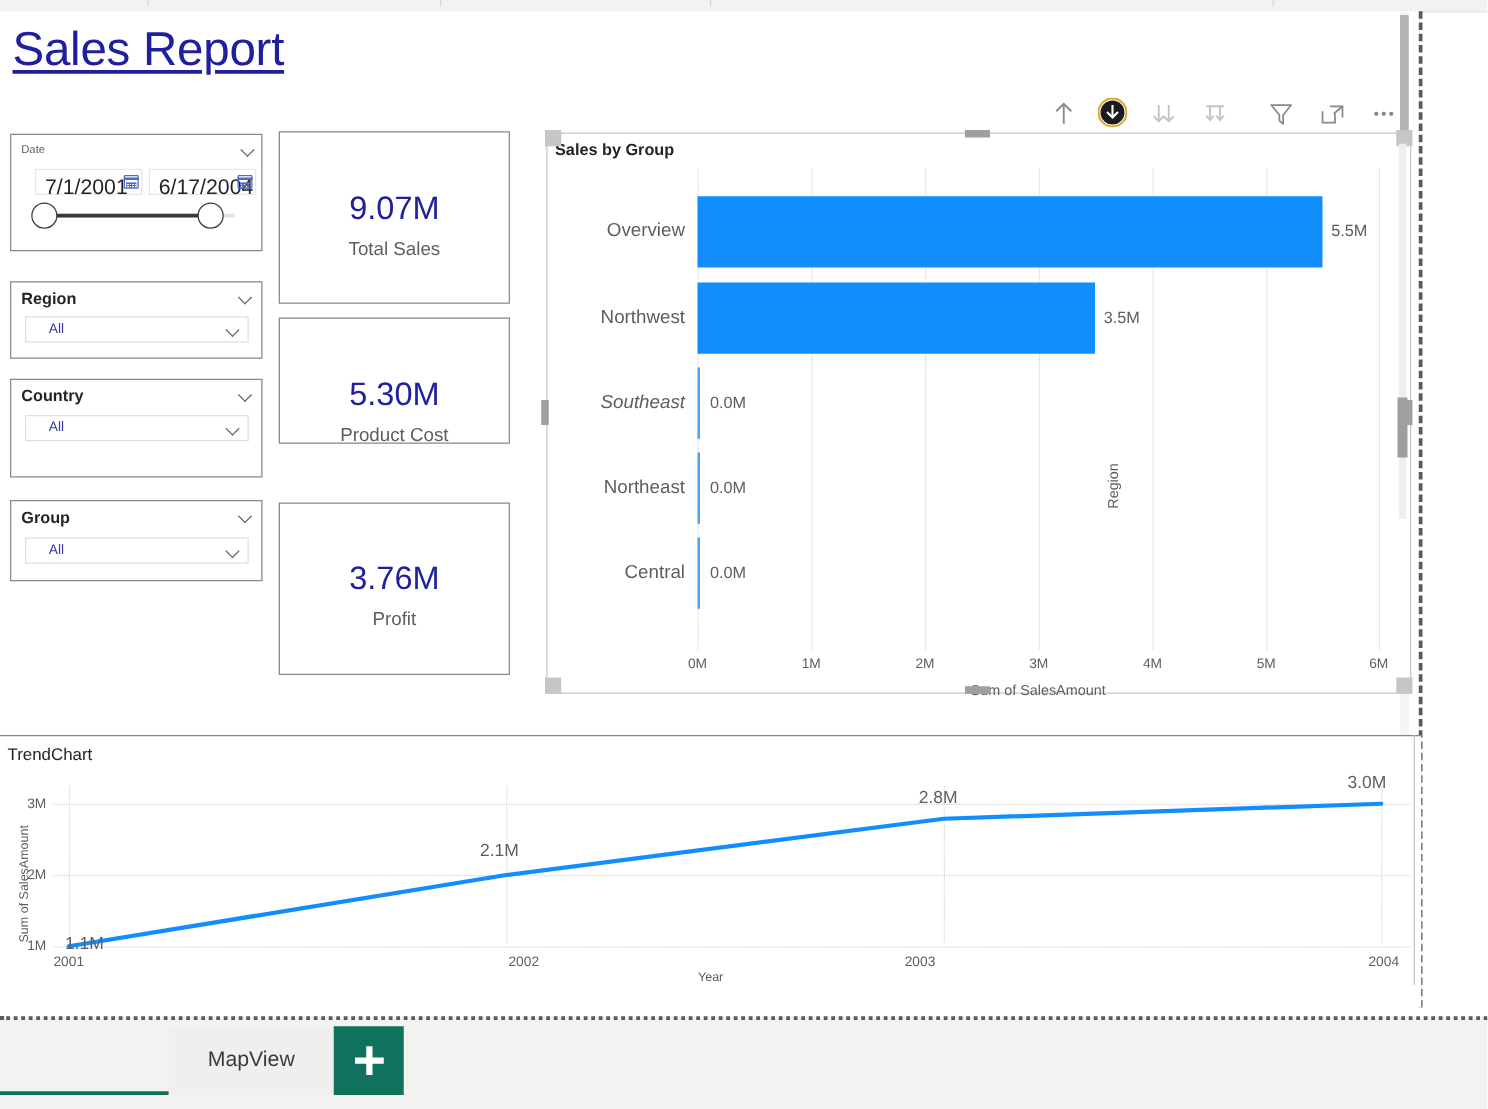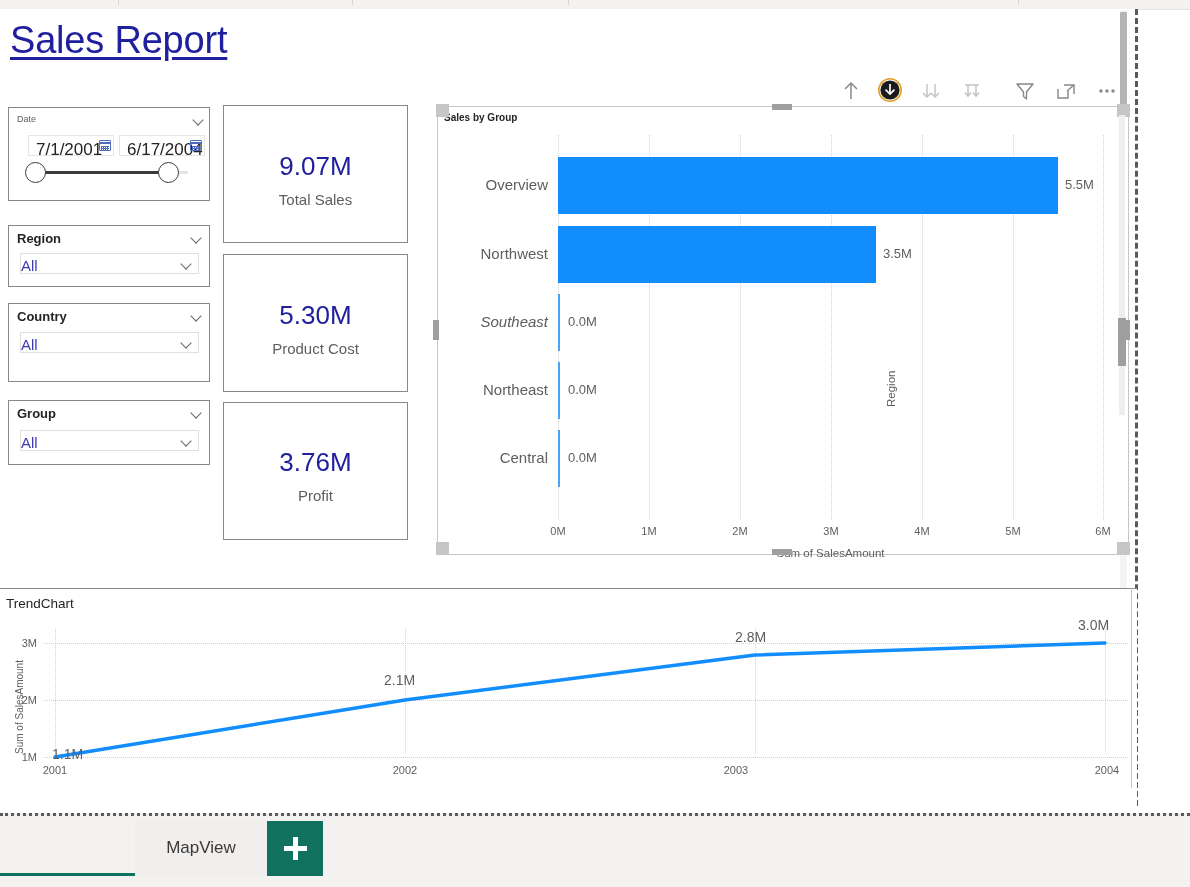--- a/index.html
+++ b/index.html
@@ -27,21 +27,21 @@
     letter-spacing:-.2px;white-space:nowrap;
   }
 
   
   .slicer{position:absolute;background:#fff;border:1px solid #8a8886;box-sizing:border-box;}
   .slicer .hdr{position:absolute;left:8px;top:5px;font-size:13px;color:#252423;font-weight:bold;}
   .slicer .hdr.small{font-size:9px;font-weight:normal;color:#605e5c;top:6px;}
   .chev{position:absolute;width:11px;height:11px;}
   .chev::before{content:"";position:absolute;left:0;top:1px;width:7px;height:7px;border-right:1.4px solid #666;border-bottom:1.4px solid #666;transform:rotate(45deg);}
   .combo{position:absolute;border:1px solid #e1dfdd;background:#fff;box-sizing:border-box;}
-  .combo .val{position:absolute;left:0;top:3px;font-size:15px;color:#3a3ab0;}
+  .combo .val{position:absolute;left:18px;top:3px;font-size:11px;color:#3a3ab0;}
   .dateinput{position:absolute;border:1px solid #e8e6e4;background:#fff;box-sizing:border-box;}
   .dateinput .txt{position:absolute;left:7px;top:4px;font-size:17px;color:#252423;}
   .cal-ico{position:absolute;width:12px;height:11px;border:1.2px solid #4f6bbf;box-sizing:border-box;border-radius:1px;}
   .cal-ico::before{content:"";position:absolute;left:-1px;top:1px;width:12px;height:2px;background:#4f6bbf;}
   .cal-ico::after{content:"";position:absolute;left:1px;top:5px;width:8px;height:4px;
     background:repeating-linear-gradient(to right,#4f6bbf 0 1px,transparent 1px 2px),
                repeating-linear-gradient(to bottom,#4f6bbf 0 1px,transparent 1px 2px);}
   
   #slider-track-bg{position:absolute;left:36px;top:171px;width:152px;height:3px;background:#e6e4e2;border-radius:2px;}
   #slider-track-on{position:absolute;left:36px;top:171px;width:133px;height:3px;background:#3b3a39;border-radius:2px;}
@@ -52,21 +52,21 @@
   .kpi .v{position:absolute;left:0;width:100%;text-align:center;font-size:26px;color:#20209e;}
   .kpi .l{position:absolute;left:0;width:100%;text-align:center;font-size:15px;color:#605e5c;}
 
   
   #visual-toolbar{position:absolute;left:830px;top:76px;width:300px;height:32px;}
   .tb-btn{position:absolute;top:0;width:30px;height:30px;cursor:pointer;}
   .tb-btn svg{position:absolute;left:4px;top:4px;}
 
   
   #bar-visual{position:absolute;left:437px;top:106px;width:692px;height:449px;background:#fff;border:1px solid #c8c6c4;box-sizing:border-box;}
-  #bar-title{position:absolute;left:6px;top:5px;font-size:10px;font-weight:bold;color:#252423;}
+  #bar-title{position:absolute;left:6px;top:5px;font-size:13px;font-weight:bold;color:#252423;}
   .sel-handle{position:absolute;width:13px;height:13px;background:#c8c6c4;}
   .sel-edge{position:absolute;background:#a19f9d;}
   #bar-plot{position:absolute;left:120px;top:28px;width:545px;height:385px;}
   .vgrid{position:absolute;top:0;width:0;height:385px;border-left:1px dotted #d6d4d2;}
   .barrow{position:absolute;left:0;}
   .bar{position:absolute;left:0;background:#118DFE;}
   .bar.zero{width:2px;background:#4aa3f5;}
   .barlbl{position:absolute;font-size:13px;color:#605e5c;white-space:nowrap;}
   .catlbl{position:absolute;right:0;font-size:15px;color:#605e5c;text-align:right;white-space:nowrap;}
   .xtick{position:absolute;font-size:11px;color:#605e5c;text-align:center;}
@@ -162,21 +162,21 @@
   <div class="combo" style="left:11px;top:29px;width:179px;height:21px;">
     <div class="val">All</div>
     <div class="chev" style="left:161px;top:5px;"></div>
   </div>
 </div>
 
 <div class="kpi" style="left:223px;top:105px;width:185px;height:138px;">
   <div class="v" style="top:45px;">9.07M</div>
   <div class="l" style="top:85px;">Total Sales</div>
 </div>
-<div class="kpi" style="left:223px;top:254px;width:185px;height:138px;">
+<div class="kpi" style="left:223px;top:254px;width:185px;height:101px;">
   <div class="v" style="top:45px;">5.30M</div>
   <div class="l" style="top:85px;">Product Cost</div>
 </div>
 <div class="kpi" style="left:223px;top:402px;width:185px;height:138px;">
   <div class="v" style="top:44px;">3.76M</div>
   <div class="l" style="top:84px;">Profit</div>
 </div>
 
 <div id="visual-toolbar">
 
@@ -323,31 +323,32 @@
 
     <svg width="1085" height="135" viewBox="0 0 1085 135" style="position:absolute;left:0;top:0;">
       <polyline points="12,128 362,71 712,26 1062,14" fill="none" stroke="#118DFE" stroke-width="3.4" stroke-linejoin="round" stroke-linecap="round"></polyline>
     </svg>
 
     <div class="ytick" style="top:8px;left:-36px;width:30px;">3M</div>
     <div class="ytick" style="top:65px;left:-36px;width:30px;">2M</div>
     <div class="ytick" style="top:122px;left:-36px;width:30px;">1M</div>
 
     <div class="txtick" style="left:-8px;top:135px;width:40px;">2001</div>
-    <div class="txtick" style="left:342px;top:135px;width:40px;">2002</div>
+    <div class="txtick" style="left:356px;top:135px;width:40px;">2002</div>
     <div class="txtick" style="left:673px;top:135px;width:40px;">2003</div>
     <div class="txtick" style="left:1044px;top:135px;width:40px;">2004</div>
 
     <div class="tpt-lbl" style="left:9px;top:117px;">1.1M</div>
     <div class="tpt-lbl" style="left:341px;top:43px;">2.1M</div>
     <div class="tpt-lbl" style="left:692px;top:0px;">2.8M</div>
     <div class="tpt-lbl" style="left:1035px;top:-12px;">3.0M</div>
   </div>
 
   <div id="trend-yaxis-title">Sum of SalesAmount</div>
+  <div id="trend-xaxis-title">Year</div>
 </div>
 <div id="trend-right-border"></div>
 
 <div id="tabbar">
   <div id="tab-active-underline"></div>
 
   <div class="tab inactive" style="left:135px;width:132px;">
     <div class="tlabel">MapView</div>
   </div>
 

